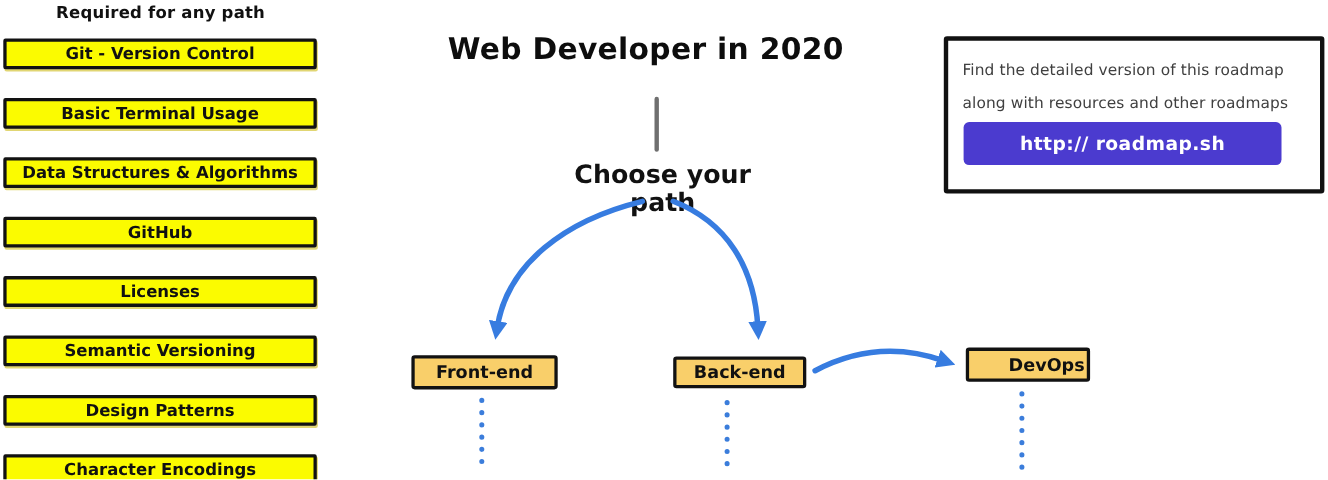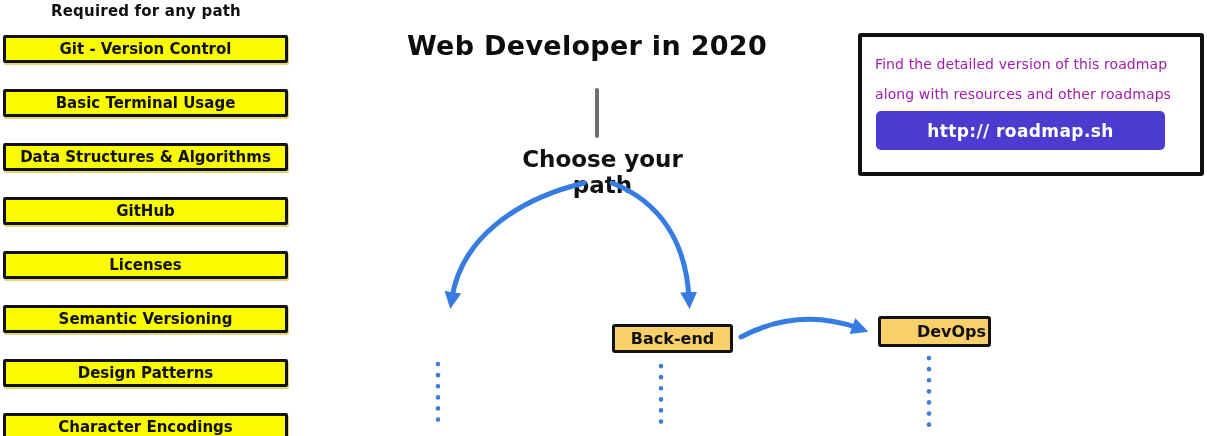--- a/index.html
+++ b/index.html
@@ -105,21 +105,21 @@
     background: #ffffff;
     border: 4px solid #111111;
     border-radius: 3px;
   }
   .info-text {
     position: absolute;
     left: 13px; top: 12px;
     width: 326px;
     font-size: 14px;
     line-height: 30px;
-    color: #a21caf;
+    color: #404040;
     letter-spacing: 0.1px;
     white-space: nowrap;
   }
   .info-link-button {
     position: absolute;
     left: 14px; top: 74px;
     width: 289px; height: 39px;
     background: #4B3BCF;
     border-radius: 5px;
     display: flex;
@@ -160,20 +160,21 @@
       </marker>
     </defs>
     <path d="M 584 183 C 514 200 461 240 452 298" fill="none" stroke="#377CE0" stroke-width="5" stroke-linecap="round" marker-end="url(#ah)"></path>
     <path d="M 612 183 C 661 202 686 243 689 298" fill="none" stroke="#377CE0" stroke-width="5" stroke-linecap="round" marker-end="url(#ah)"></path>
     <path d="M 741 337 C 779 317 818 314 858 328" fill="none" stroke="#377CE0" stroke-width="5" stroke-linecap="round" marker-end="url(#ah)"></path>
     <path d="M 438 364 L 438 423" fill="none" stroke="#3B7DDB" stroke-width="4.6" stroke-linecap="round" stroke-dasharray="0.1 11"></path>
     <path d="M 661 366 L 661 428" fill="none" stroke="#3B7DDB" stroke-width="4.6" stroke-linecap="round" stroke-dasharray="0.1 11"></path>
     <path d="M 929 358 L 929 430" fill="none" stroke="#3B7DDB" stroke-width="4.6" stroke-linecap="round" stroke-dasharray="0.1 11"></path>
   </svg>
 
+  <div class="node node-frontend">Front-end</div>
   <div class="node node-backend">Back-end</div>
   <div class="node node-devops">DevOps</div>
 
   <div class="info-box">
     <div class="info-text">
       <div>Find the detailed version of this roadmap</div>
       <div>along with resources and other roadmaps</div>
     </div>
     <div class="info-link-button">http:// roadmap.sh</div>
   </div>

